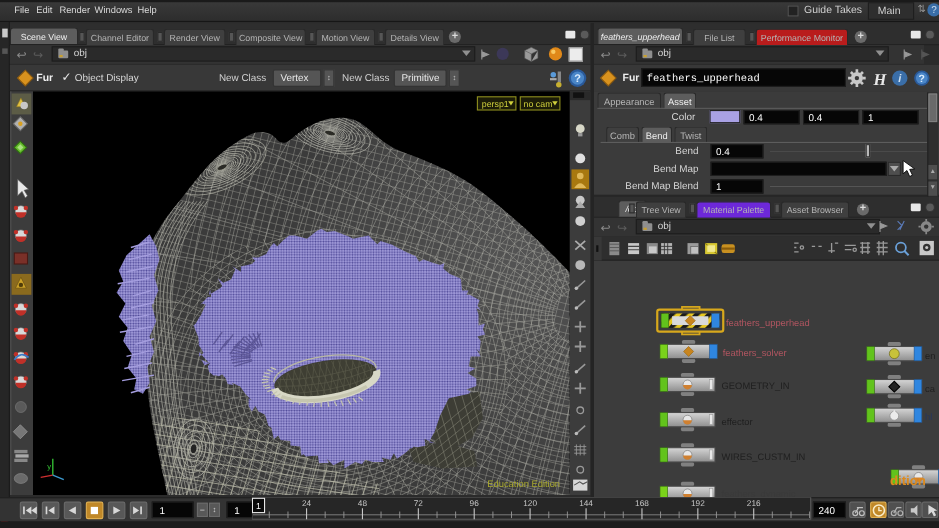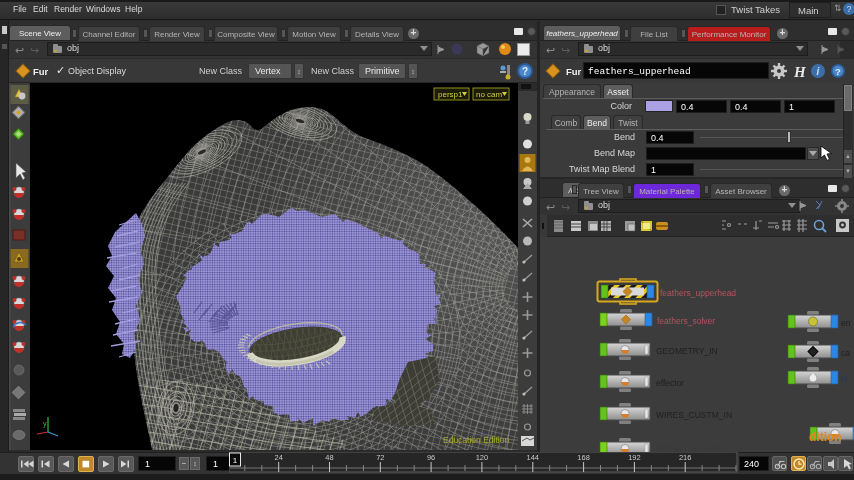--- a/index.html
+++ b/index.html
@@ -2,21 +2,21 @@
 <html><head><meta charset="utf-8"><style>*{margin:0;padding:0;box-sizing:border-box}body{width:854px;height:480px;overflow:hidden;background:#2b2b2b;font-family:"Liberation Sans",sans-serif}.abs{position:absolute}</style></head><body>
 <div style="position:relative;width:854px;height:480px;overflow:hidden">
     <div class="abs" style="left:0;top:0;width:854px;height:20px;background:linear-gradient(#3a3a3a,#2d2d2d);border-bottom:1px solid #161616"></div>
     <div class="abs" style="left:0;top:0;width:854px;height:2px;background:#1a1a1a"></div>
     <div class="abs" style="left:13px;top:4px;color:#dadada;font-size:8.5px">File</div>
     <div class="abs" style="left:33px;top:4px;color:#dadada;font-size:8.5px">Edit</div>
     <div class="abs" style="left:54px;top:4px;color:#dadada;font-size:8.5px">Render</div>
     <div class="abs" style="left:86px;top:4px;color:#dadada;font-size:8.5px">Windows</div>
     <div class="abs" style="left:125px;top:4px;color:#dadada;font-size:8.5px">Help</div>
     <div class="abs" style="left:716px;top:5px;width:10px;height:10px;background:#222;border:1px solid #555"></div>
-    <div class="abs" style="left:731px;top:4px;color:#d0d0d0;font-size:9.5px">Twist Takes</div>
+    <div class="abs" style="left:731px;top:4px;color:#d0d0d0;font-size:9.5px">Guide Takes</div>
     <div class="abs" style="left:789px;top:2px;width:42px;height:16px;background:#2e2e2e;border:1px solid #1e1e1e;color:#d0d0d0;font-size:9.5px;line-height:15px;padding-left:8px">Main</div>
     <div class="abs" style="left:834px;top:3px;color:#999;font-size:9px">⇅</div>
     <div class="abs" style="left:843px;top:3px;width:12px;height:12px;border-radius:7px;background:#3a6ea8;color:#cde;font-size:9px;text-align:center;line-height:12px">?</div>
     <div class="abs" style="left:0;top:20px;width:9px;height:460px;background:#262626;border-right:1px solid #1c1c1c"></div>
     <div class="abs" style="left:2px;top:26px;width:5px;height:8px;background:#c8c8c8"></div>
     <div class="abs" style="left:2px;top:44px;width:5px;height:5px;background:#555"></div>
     <div class="abs" style="left:1px;top:470px;width:6px;height:6px;background:#8a2020"></div>
     <div class="abs" style="left:9px;top:21px;width:528px;height:20px;background:#2e2e2e;border-bottom:1px solid #222"></div>
     <div style="position:absolute;left:9px;top:25px;width:62px;height:15px;background:#5d5d5d;border:1px solid #292929;border-bottom:none;border-radius:3px 3px 0 0;color:#efefef;font-size:8px;line-height:15px;text-align:center;white-space:nowrap;overflow:hidden">Scene View</div>
     <div style="position:absolute;left:72px;top:29px;width:5px;height:9px;background:#565656;border:1px solid #2a2a2a"></div>
@@ -725,21 +725,21 @@
     <div style="position:absolute;left:646px;top:131px;width:48px;height:13px;background:#060606;border:1px solid #1e1e1e;color:#fff;font-size:9px;line-height:13px;padding-left:4px;font-family:'Liberation Sans',sans-serif;white-space:nowrap;overflow:hidden">0.4</div>
     <div class="abs" style="left:700px;top:137px;width:152px;height:1px;background:#1e1e1e;border-bottom:1px solid #555"></div>
     <div class="abs" style="left:787px;top:131px;width:4px;height:12px;background:#b8b8b8;border:1px solid #333"></div>
     <div style="position:absolute;left:563px;top:148px;width:72px;text-align:right;color:#d6d6d6;font-size:9px;white-space:nowrap">Bend Map</div>
     <div style="position:absolute;left:646px;top:147px;width:160px;height:13px;background:#060606;border:1px solid #1e1e1e;color:#fff;font-size:9px;line-height:13px;padding-left:4px;font-family:'Liberation Sans',sans-serif;white-space:nowrap;overflow:hidden"></div>
     <div class="abs" style="left:807px;top:147px;width:12px;height:13px;background:#4e4e4e;border:1px solid #2a2a2a"></div>
     <div class="abs" style="left:809px;top:151px;width:0;height:0;border-left:4px solid transparent;border-right:4px solid transparent;border-top:5px solid #aaa"></div>
     <svg class="abs" style="left:819px;top:145px" width="16" height="18" viewBox="0 0 16 18">
       <path d="M2,1 L2,13 L5.5,10 L8,15.5 L10.5,14.2 L8,9 L12.5,8.5 Z" fill="#fff" stroke="#000" stroke-width="0.8"></path>
     </svg>
-    <div style="position:absolute;left:549px;top:164px;width:86px;text-align:right;color:#d6d6d6;font-size:9px;white-space:nowrap">Twist Map Blend</div>
+    <div style="position:absolute;left:549px;top:164px;width:86px;text-align:right;color:#d6d6d6;font-size:9px;white-space:nowrap">Bend Map Blend</div>
     <div style="position:absolute;left:646px;top:163px;width:48px;height:13px;background:#060606;border:1px solid #1e1e1e;color:#fff;font-size:9px;line-height:13px;padding-left:4px;font-family:'Liberation Sans',sans-serif;white-space:nowrap;overflow:hidden">1</div>
     <div class="abs" style="left:700px;top:169px;width:152px;height:1px;background:#1e1e1e;border-bottom:1px solid #555"></div>
     <div class="abs" style="left:845px;top:163px;width:4px;height:12px;background:#b8b8b8;border:1px solid #333"></div>
     <div class="abs" style="left:843px;top:84px;width:10px;height:95px;background:#2e2e2e;border-left:1px solid #222"></div>
     <div class="abs" style="left:844px;top:85px;width:8px;height:26px;background:#6a6a6a;border:1px solid #808080"></div>
     <div class="abs" style="left:844px;top:150px;width:8px;height:13px;background:#4e4e4e;color:#aaa;font-size:6px;text-align:center;line-height:13px">▲</div>
     <div class="abs" style="left:844px;top:165px;width:8px;height:13px;background:#4e4e4e;color:#aaa;font-size:6px;text-align:center;line-height:13px">▼</div>
     <div class="abs" style="left:540px;top:179px;width:314px;height:19px;background:#2e2e2e;border-bottom:1px solid #222"></div>
     <div style="position:absolute;left:562px;top:182px;width:26px;height:15px;background:#5d5d5d;border:1px solid #292929;border-bottom:none;border-radius:3px 3px 0 0;color:#efefef;font-size:8px;line-height:15px;text-align:center;font-style:italic;white-space:nowrap;overflow:hidden">/obj</div>
     <div style="position:absolute;left:572px;top:185px;width:5px;height:9px;background:#565656;border:1px solid #2a2a2a"></div>

